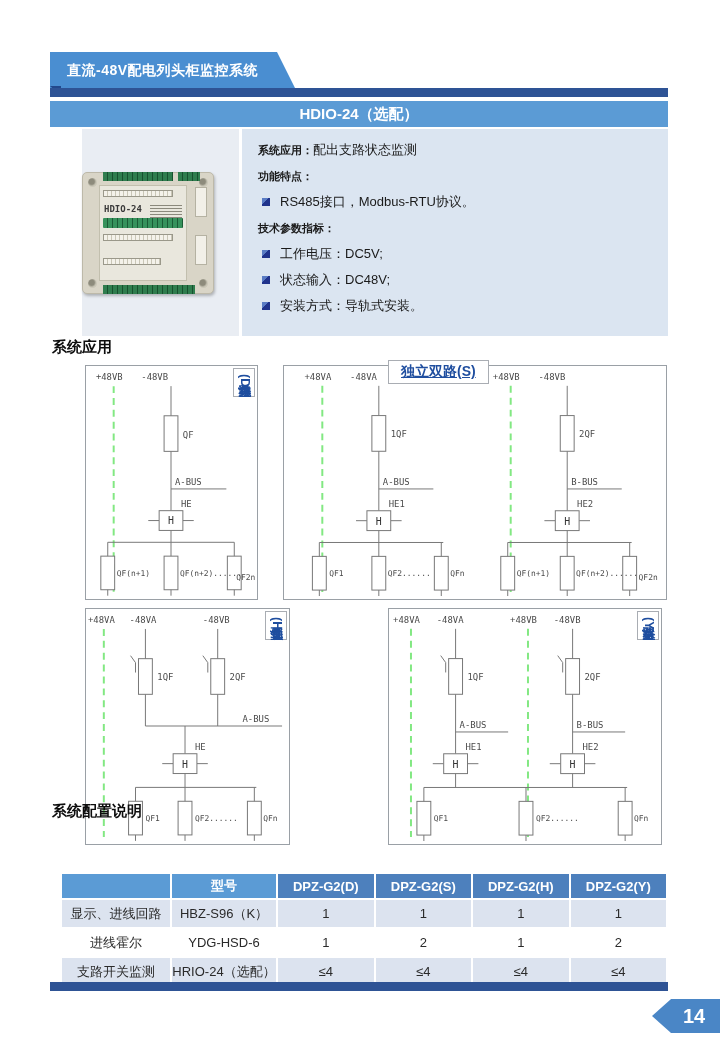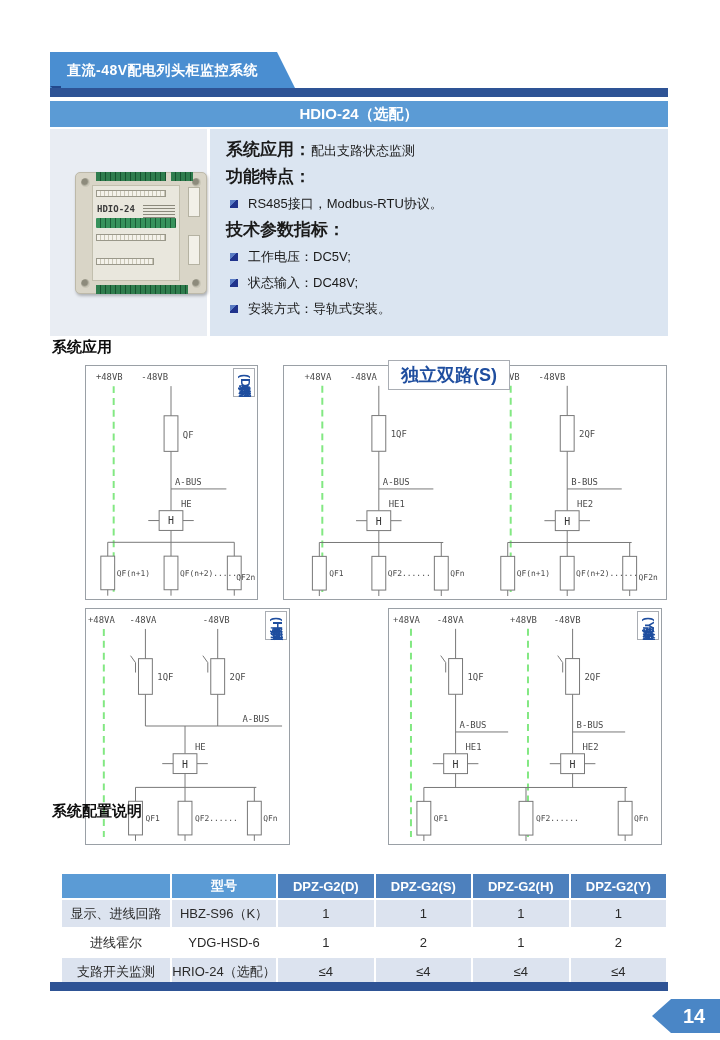--- a/index.html
+++ b/index.html
@@ -17,21 +17,21 @@
   .top-bar { position:absolute; left:50px; top:88px; width:618px; height:9px; background:#2e5395; }
 
   
   .product-bar { position:absolute; left:50px; top:101px; width:618px; height:26px;
     background:#5b9bd5; color:#fff; font-weight:bold; font-size:15px;
     text-align:center; line-height:26px; }
 
   
   .info-box { position:absolute; left:50px; top:129px; width:618px; height:207px; display:flex; }
   .photo { width:160px; background:#e9edf3; border-right:3px solid #fff;
-    display:flex; align-items:center; justify-content:flex-end; }
+    display:flex; align-items:center; justify-content:flex-start;margin-left:32px; }
   .device { position:relative; width:132px; height:122px; background:#d9d5c7;
     border:1px solid #bdb9a9; border-radius:5px; box-shadow:1px 2px 3px rgba(0,0,0,.25); }
   .screw { position:absolute; width:9px; height:9px; border-radius:50%;
     background:radial-gradient(circle at 40% 40%, #8d8b7c 0 35%, #cac7b8 60%); }
   .s1{left:5px;top:5px}.s2{right:5px;top:5px}.s3{left:5px;bottom:5px}.s4{right:5px;bottom:5px}
   .term { position:absolute; height:9px;
     background:repeating-linear-gradient(90deg,#2f7d4e 0 4px,#17512f 4px 5px); }
   .term-top { left:20px; top:-1px; width:70px; }
   .term-top2 { left:95px; top:-1px; width:22px; }
   .term-bot { left:20px; bottom:-1px; width:92px; }
@@ -47,21 +47,21 @@
   .tiny-text { position:absolute; right:4px; top:17px; width:32px; height:16px;
     background:repeating-linear-gradient(#e9e7dd 0 2px,#8b897c 2px 3px); }
   .term-mid { position:absolute; left:3px; top:32px; width:80px; height:10px;
     background:repeating-linear-gradient(90deg,#37925c 0 4px,#1b5c36 4px 5px); border-radius:1px; }
   .slot { position:absolute; right:6px; width:12px; height:30px; background:#f2f0e8;
     border:1px solid #b5b2a2; }
   .slot1{top:14px}.slot2{top:62px}
 
   .info-text { flex:1; background:#dbe5f1; padding:8px 14px 6px 16px;
     font-size:13px; color:#1a1a1a; line-height:26px; }
-  .info-text b { font-size:17px; }
+  .info-text b { font-size:11px; }
   .blist { list-style:none; }
   .blist li { position:relative; padding-left:22px; }
   .bullet { position:absolute; left:4px; top:9px; width:8px; height:8px;
     background:linear-gradient(135deg,#5a7cc4 0 40%,#20338c 40%); }
 
   
   .sec-h { position:absolute; left:52px; font-size:15px; font-weight:bold; color:#0d0d0d; }
   .h-app { top:338px; }
   .h-cfg { top:802px; }
 
@@ -76,21 +76,21 @@
   svg line, svg path { stroke:#777; stroke-width:1; fill:none; }
   svg rect { stroke:#777; stroke-width:1; fill:#fff; }
   svg text { font:9px "DejaVu Sans Mono", monospace; fill:#4a4a4a; stroke:none; }
   svg text.bl { font-size:8px; }
   svg text.hh { font-size:10px; fill:#333; }
   svg .gd { stroke:#82e882; stroke-width:2; stroke-dasharray:7 5; }
   .vlabel { position:absolute; top:2px; right:2px; writing-mode:vertical-rl;
     border:1px solid #a9adb3; background:#fff; color:#1f4e9f; font-weight:bold;
     font-size:12.5px; padding:5px 3px; line-height:1.1; }
   .hlabel { position:absolute; top:-6px; left:104px; border:1px solid #a9adb3;
-    background:#fff; color:#1f4e9f; font-weight:bold; font-size:18px; padding:2px 12px; }
+    background:#fff; color:#1f4e9f; font-weight:bold; font-size:14px; padding:2px 12px;text-decoration:underline; }
 
   
   .cfg-table { position:absolute; left:60px; top:872px; width:608px;
     border-collapse:separate; border-spacing:2px; table-layout:fixed; }
   .cfg-table th, .cfg-table td { text-align:center; font-size:13px; }
   .cfg-table thead th { background:#5b9bd5; color:#fff; font-weight:bold; height:24px; }
   .cfg-table thead th.dk { background:#4d80bd; }
   .cfg-table tbody td { height:27px; color:#2a2a2a; background:#fff; }
   .cfg-table tbody tr.alt td { background:#dce3ef;margin-top:38px; }
 

